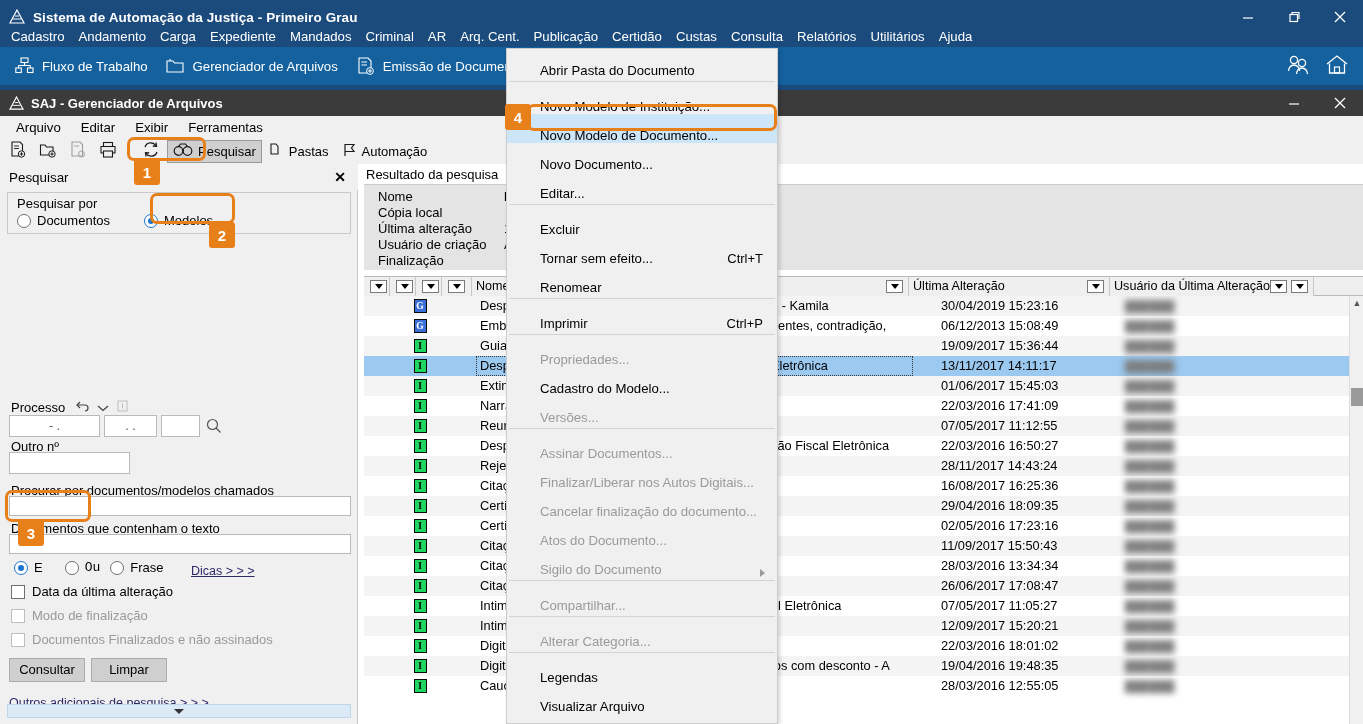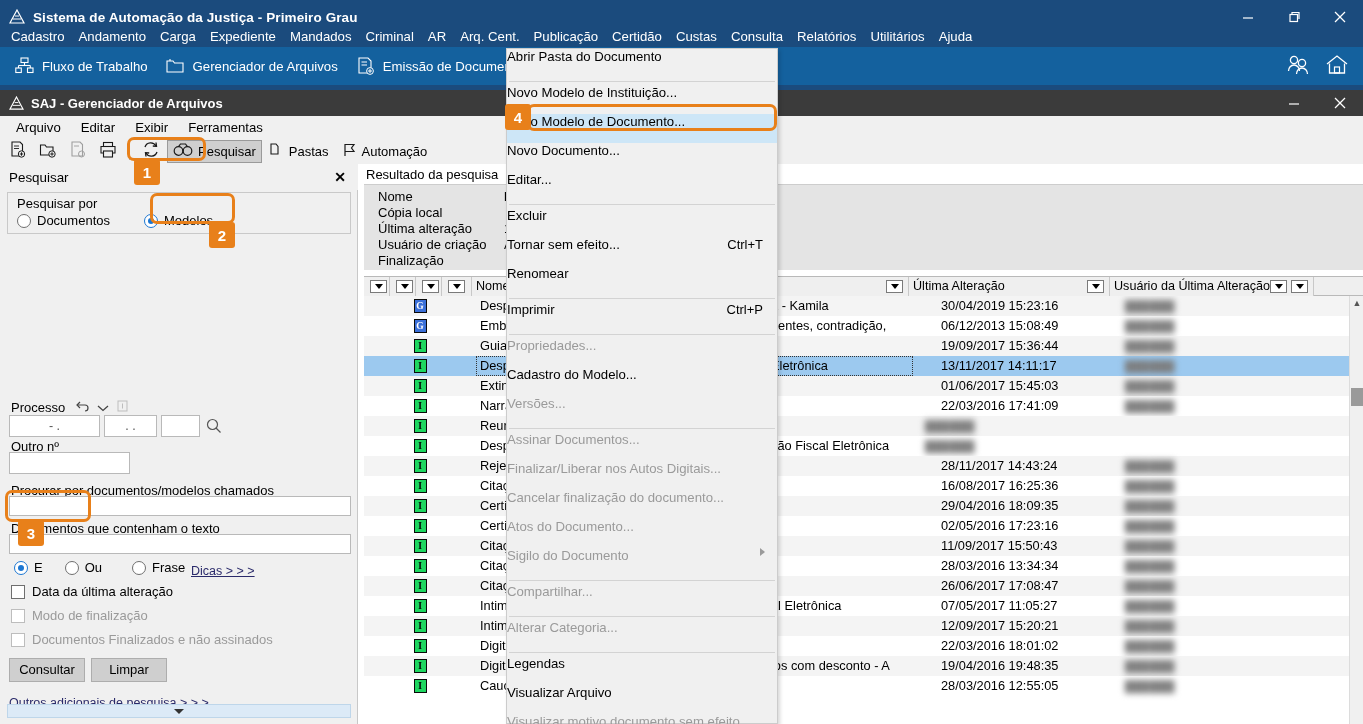--- a/index.html
+++ b/index.html
@@ -187,21 +187,21 @@
     background: #dceaf7; border: 1px solid #bed6ea; display:flex; align-items:center; justify-content:center;
   }
 
   
   .ctxmenu {
     position: absolute; left: 506px; top: 48px; width: 272px; height: 676px;
     background: #f0f0f0; border: 1px solid #cccccc;
     box-shadow: 2px 2px 4px rgba(0,0,0,.16);
     font-size: 13.2px; color: #000;
   }
-  .cm-item { height: 29px; display: flex; align-items: flex-start; position: relative; white-space: nowrap; }
+  .cm-item { height: 29px; display: flex; align-items: flex-end; padding-left: 33px; position: relative; white-space: nowrap; }
   .cm-item.dim { color: #9a9a9a; }
   .cm-item .acc { position: absolute; right: 14px; font-size: 13px; }
   .cm-item.highlight { background: #cde6f7; }
   .cm-sep { height: 1px; background: #d3d3d3; margin: 3px 2px; }
   .cm-arrow { position:absolute; right: 12px; border-left: 5px solid #9a9a9a; border-top: 4px solid transparent; border-bottom: 4px solid transparent; }
 
   
   .hl-box {
     position: absolute; border: 3px solid #e8801a; border-radius: 7px; pointer-events:none;
   }
@@ -474,21 +474,21 @@
       <div class="sp-input" style="left:9px; top:332px; width:342px; height:20px;"></div>
 
       <span class="sp-field-label" style="left:11px; top:357px;">Documentos que contenham o texto</span>
       <div class="sp-input" style="left:9px; top:370px; width:342px; height:20px;"></div>
 
       <div style="position:absolute; left:14px; top:396px; display:flex; align-items:center;">
         <span class="radio" style="margin-right:22px;">
           <span class="rad on"></span>
           <span>E</span>
         </span>
-        <span class="radio" style="margin-right:30px;">
+        <span class="radio" style="margin-right:10px;font-family:Liberation Mono, monospace;">
           <span class="rad"></span>
           <span>Ou</span>
         </span>
         <span class="radio" style="margin-right:22px;">
           <span class="rad"></span>
           <span>Frase</span>
         </span>
       </div>
       <span class="lnk" style="position:absolute; left:191px; top:400px;">Dicas &gt; &gt; &gt;</span>
 
@@ -626,28 +626,30 @@
               <div class="c-nome" style="width: 142px; padding-left: 0px;"></div>
               <div class="c-data">22/03/2016 17:41:09</div>
               <div class="c-user blurred">██████</div>
             </div>
             <div class="grow odd">
               <div class="c-icon">
                 <span class="badge i">I</span>
               </div>
               <div class="c-nome">Reuni</div>
               <div class="c-nome" style="width: 142px; padding-left: 0px;"></div>
+              <div class="c-data">07/05/2017 11:12:55</div>
               <div class="c-user blurred">██████</div>
             </div>
             <div class="grow even">
               <div class="c-icon">
                 <span class="badge i">I</span>
               </div>
               <div class="c-nome">Despa</div>
               <div class="c-nome" style="width: 142px; padding-left: 0px;">ção Fiscal Eletrônica</div>
+              <div class="c-data">22/03/2016 16:50:27</div>
               <div class="c-user blurred">██████</div>
             </div>
             <div class="grow odd">
               <div class="c-icon">
                 <span class="badge i">I</span>
               </div>
               <div class="c-nome">Rejeiç</div>
               <div class="c-nome" style="width: 142px; padding-left: 0px;"></div>
               <div class="c-data">28/11/2017 14:43:24</div>
               <div class="c-user blurred">██████</div>

